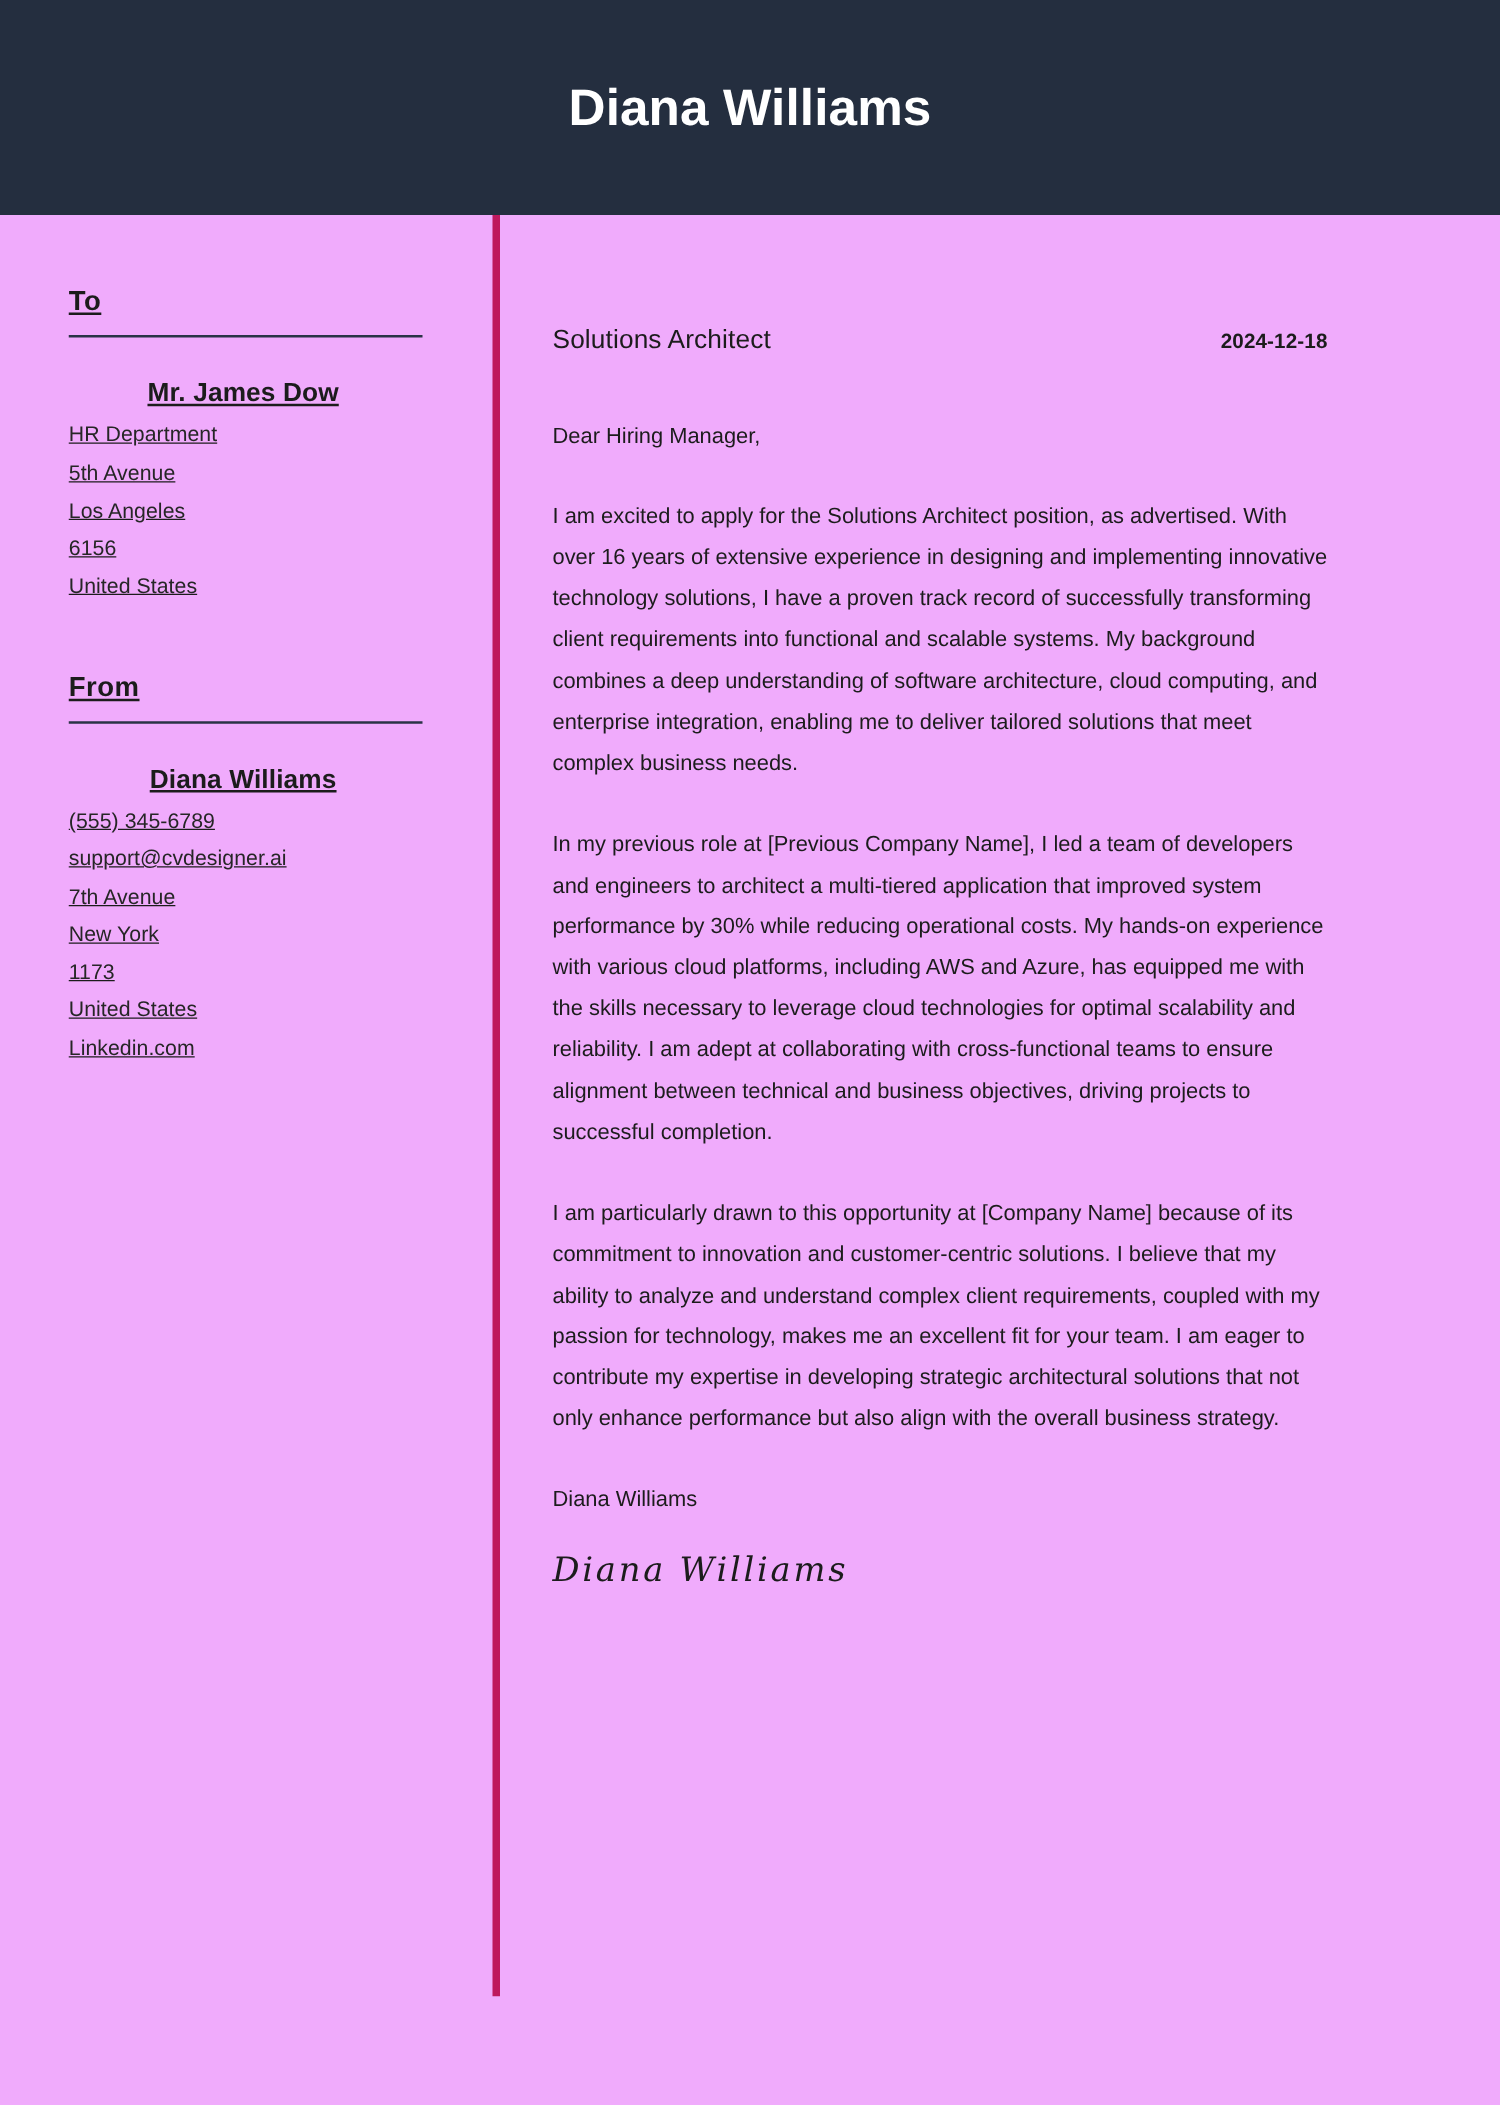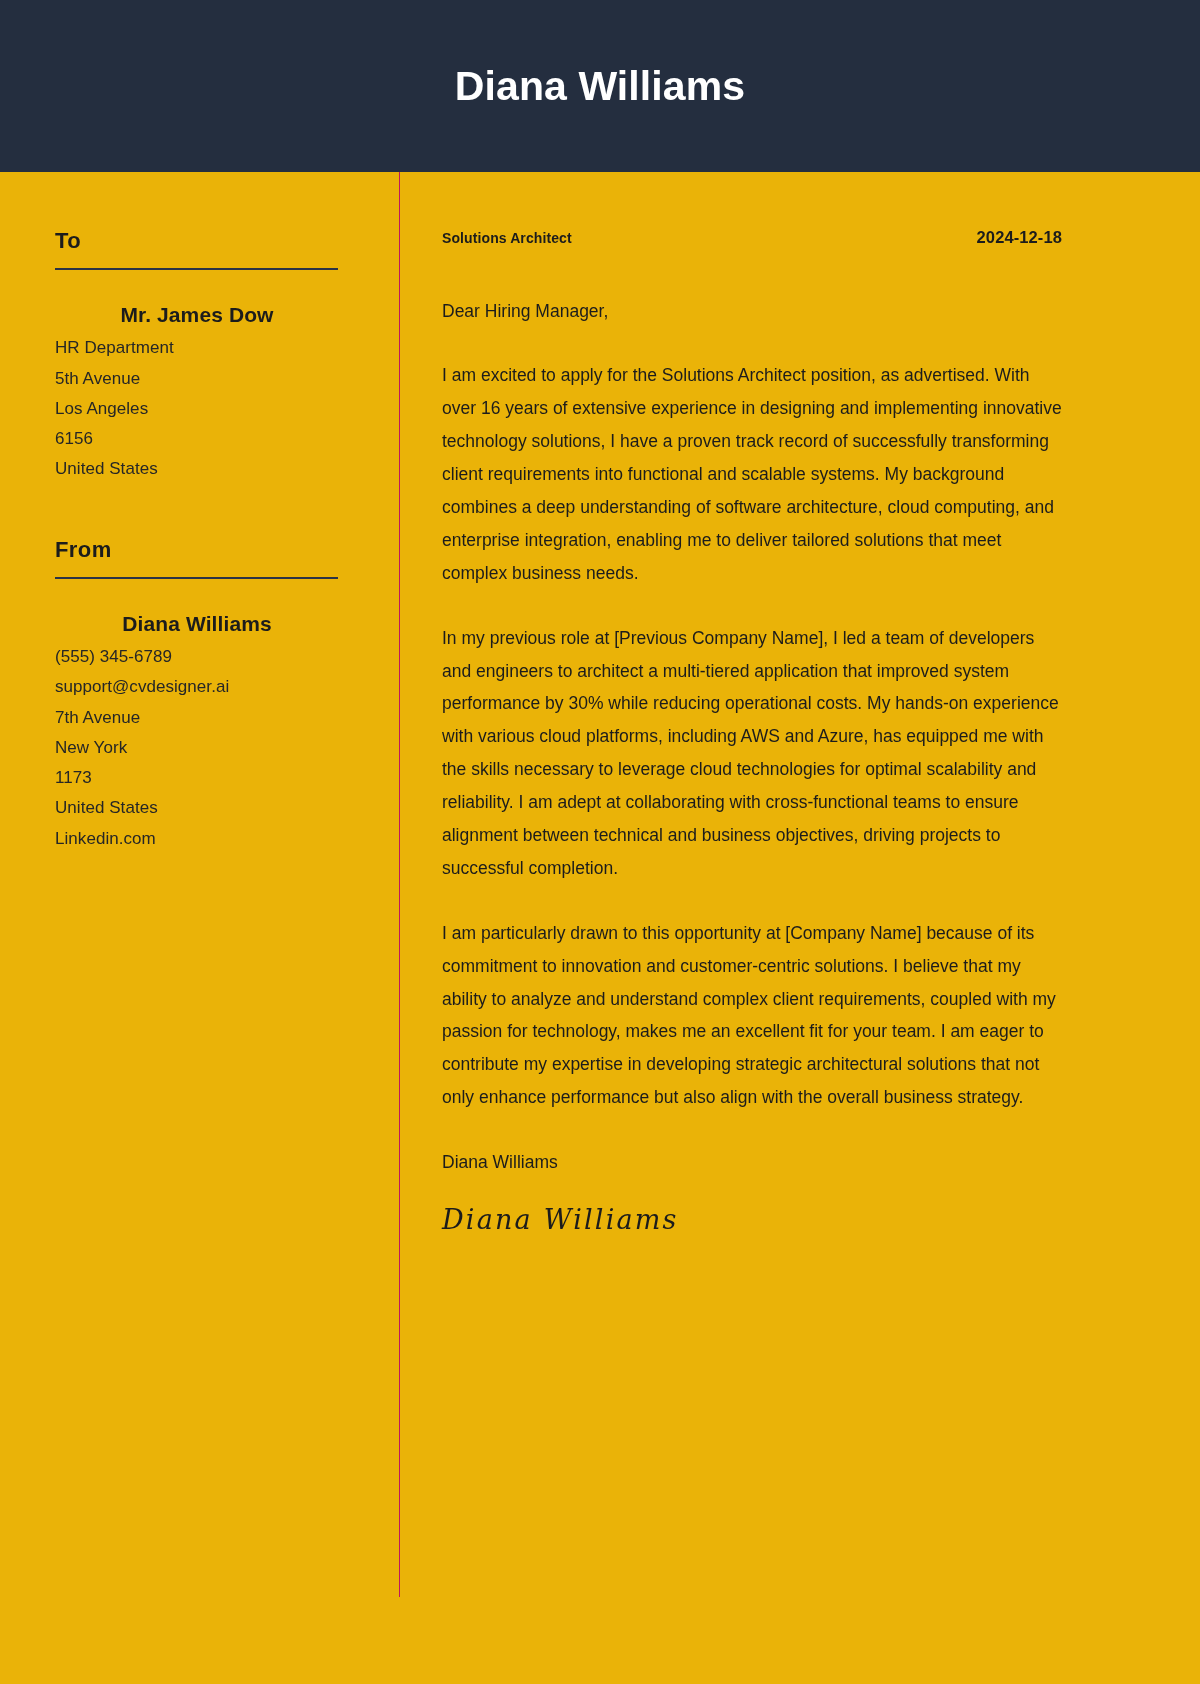--- a/index.html
+++ b/index.html
@@ -13,21 +13,21 @@
   body {
     font-family: "Liberation Sans", sans-serif;
     color: #1c1c1c;
     -webkit-font-smoothing: antialiased;
   }
 
   .page {
     position: relative;
     width: 1200px;
     height: 1684px;
-    background: #eab308;
+    background: #f0abfc;
     overflow: hidden;
   }
 
   
   .header-band {
     width: 100%;
     height: 172px;
     background: #242e3f;
     display: flex;
     align-items: center;
@@ -48,22 +48,23 @@
     align-items: stretch;
     width: 100%;
     height: calc(1684px - 172px);
   }
 
   
   .sidebar {
     width: 400px;
     flex: 0 0 400px;
     padding: 56px 60px 0 55px;
-    border-right: 1px solid #be185d;
+    border-right: 6px solid #be185d;
     height: 1425px;
+    text-decoration: underline;
   }
 
   .side-block { margin-bottom: 8px; }
 
   .side-heading {
     font-size: 22px;
     font-weight: bold;
     letter-spacing: 0.4px;
     color: #1c1c1c;
     padding-bottom: 14px;
@@ -102,24 +103,25 @@
   }
 
   .letter-topline {
     display: flex;
     align-items: baseline;
     justify-content: space-between;
     margin-bottom: 48px;
   }
 
   .job-title {
-    font-size: 14px;
-    font-weight: bold;
-    color: #1c1c1c;
-    letter-spacing: 0.1px;
+    font-size: 21px;
+    font-weight: normal;
+    color: #1c1c1c;
+    letter-spacing: 0.1px;
+    margin-top: 32px;
   }
 
   .letter-date {
     font-size: 16.5px;
     font-weight: bold;
     color: #1c1c1c;
     letter-spacing: 0.1px;
     white-space: nowrap;
   }
 

